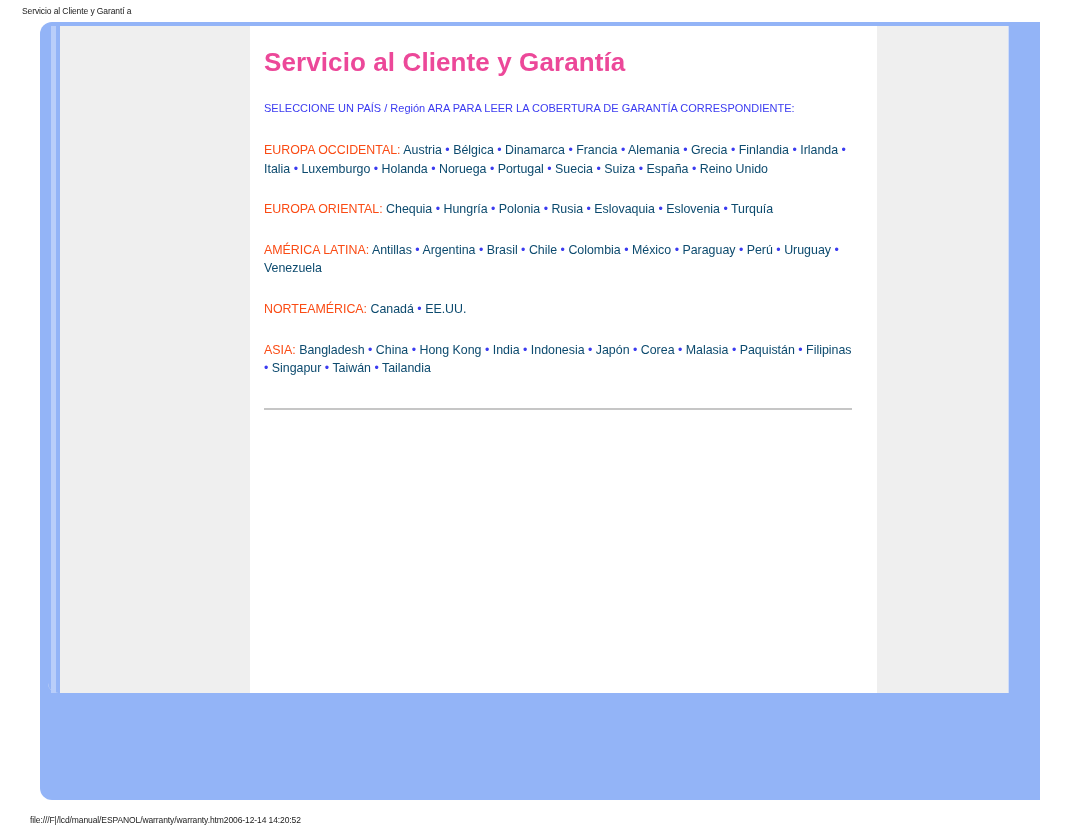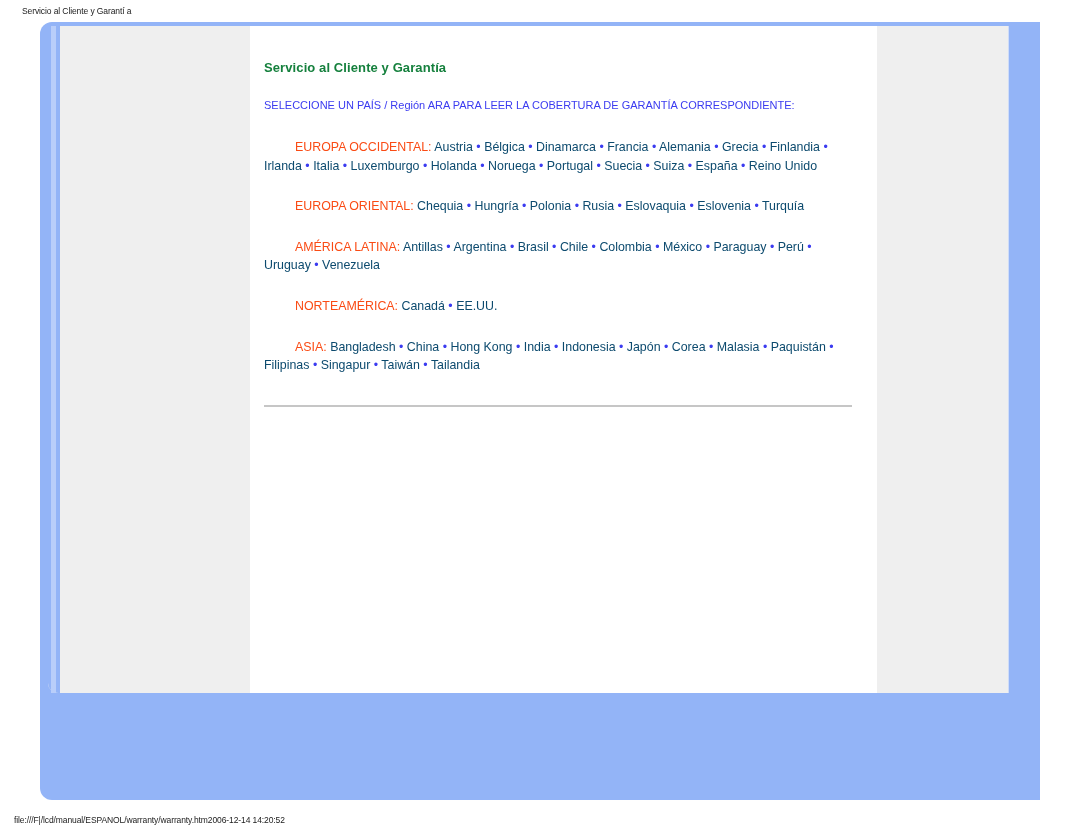--- a/index.html
+++ b/index.html
@@ -36,21 +36,21 @@
 
   
   .doc-footer {
     position: absolute;
     left: 0; top: 810px;
     width: 1080px;
     height: 24px;
     font-size: 8.5px;
     color: #1a1a1a;
     line-height: 20px;
-    padding-left: 14px;
+    padding-left: 30px;
     box-sizing: border-box;
     letter-spacing: -0.1px;
     white-space: nowrap;
   }
 
   
   .blue-canvas {
     position: absolute;
     left: 40px;
     top: 22px;
@@ -120,44 +120,43 @@
 
   
   .content {
     position: absolute;
     left: 264px;
     top: 44px;
     width: 590px;
   }
 
   h1.title {
-    margin: 16px 0 22px 0;
-    font-size: 13px;
+    margin: 3px 0 22px 0;
+    font-size: 26px;
     font-weight: bold;
-    color: #15803d;
+    color: #ec4899;
     letter-spacing: 0.1px;
   }
 
   .lead {
     margin: 0 0 24px 0;
     font-size: 11px;
     line-height: 17px;
     color: #3b3bf0;
   }
 
   .region-block {
     margin: 0 0 22px 0;
     font-size: 12.4px;
     line-height: 18.6px;
     color: #3b3bf0;
   }
 
   .region-label {
     color: #fa4b14;
-    margin-left: 31px;
   }
 
   .country {
     color: #0c4a6e;
   }
 
   .sep {
     color: #3b3bf0;
   }
 

